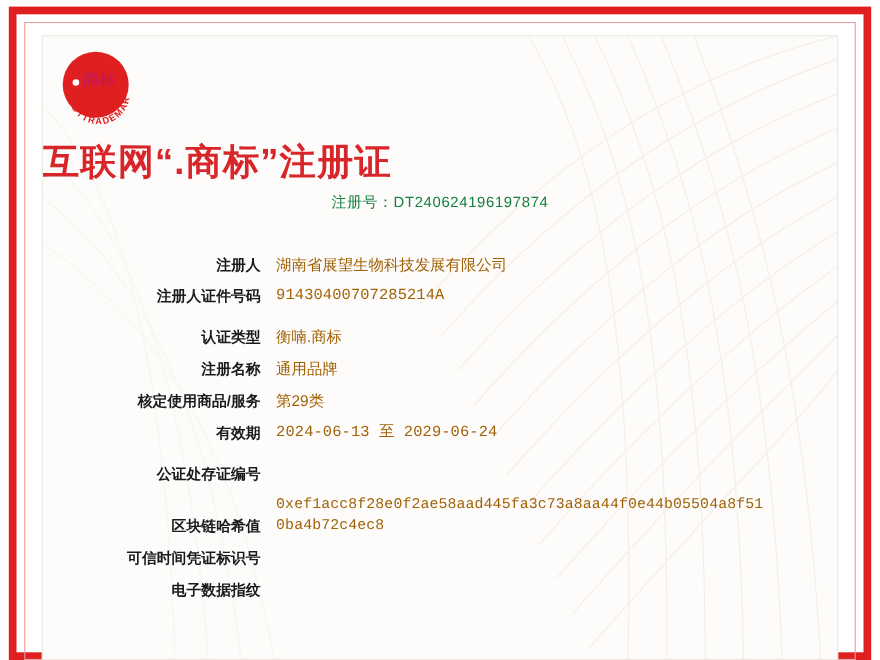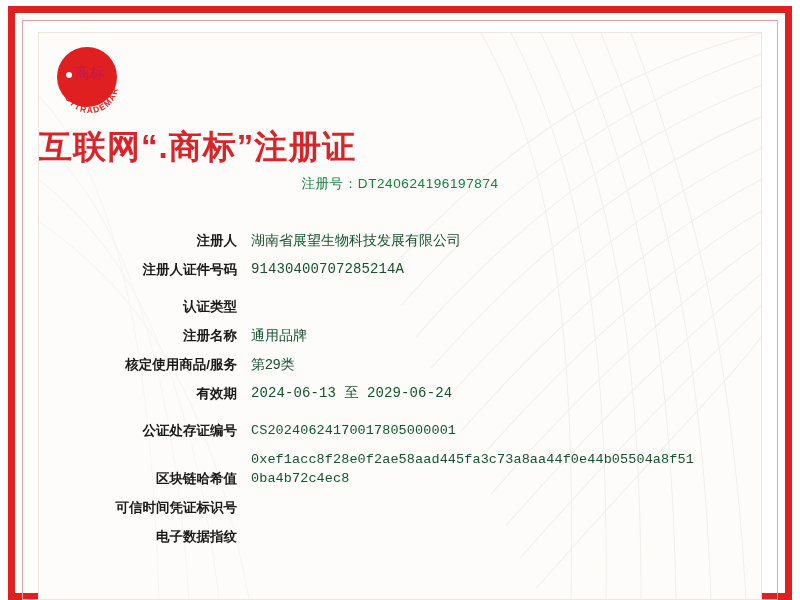--- a/index.html
+++ b/index.html
@@ -164,21 +164,21 @@
     padding-right: 14px;
     box-sizing: border-box;
     color: #1a1a1a;
     font-size: 13.5px;
     font-weight: bold;
     line-height: 19px;
     white-space: nowrap;
   }
   .value {
     flex: 1;
-    color: #14532d;
+    color: #a16207;
     font-size: 13.5px;
     line-height: 19px;
     padding-right: 60px;
     word-break: break-all;
   }
   .value.mono {
     font-family: Liberation Mono, monospace;
     letter-spacing: 0.1px;
   }
   .value.big {
@@ -252,39 +252,39 @@
         </div>
         <div class="row">
           <div class="label">注册人证件号码</div>
           <div class="value big mono">91430400707285214A</div>
         </div>
       </div>
 
       <div class="group">
         <div class="row">
           <div class="label">认证类型</div>
+          <div class="value big">衡喃.商标</div>
         </div>
         <div class="row">
           <div class="label">注册名称</div>
           <div class="value big">通用品牌</div>
         </div>
         <div class="row">
           <div class="label">核定使用商品/服务</div>
           <div class="value big">第29类</div>
         </div>
         <div class="row">
           <div class="label">有效期</div>
           <div class="value big mono">2024-06-13 至 2029-06-24</div>
         </div>
       </div>
 
       <div class="group">
         <div class="row">
           <div class="label">公证处存证编号</div>
-          <div class="value mono">CS20240624170017805000001</div>
         </div>
         <div class="row">
           <div class="label">区块链哈希值</div>
           <div class="value mono">0xef1acc8f28e0f2ae58aad445fa3c73a8aa44f0e44b05504a8f510ba4b72c4ec8</div>
         </div>
         <div class="row">
           <div class="label">可信时间凭证标识号</div>
         </div>
         <div class="row">
           <div class="label">电子数据指纹</div>

